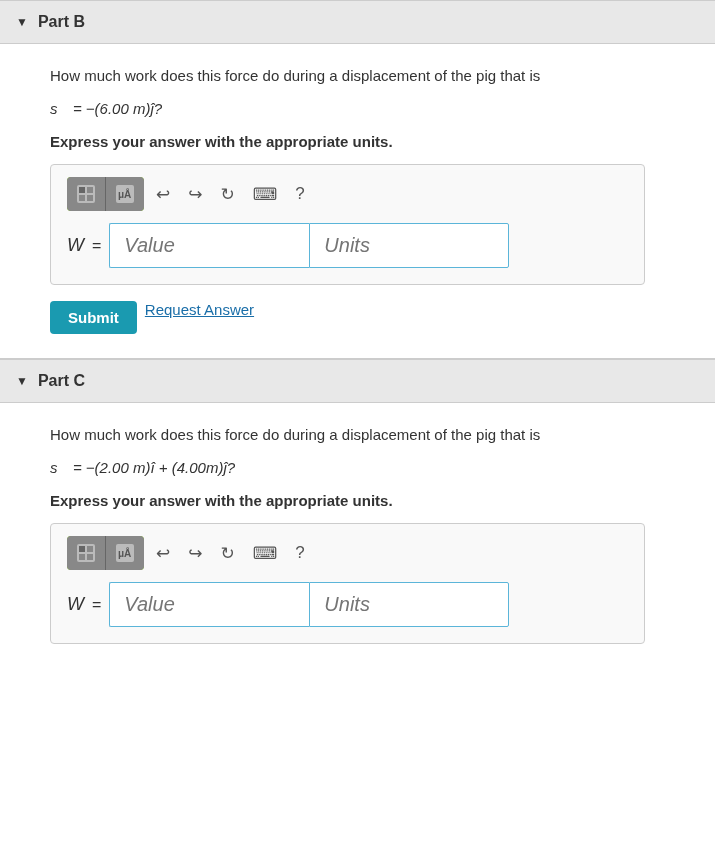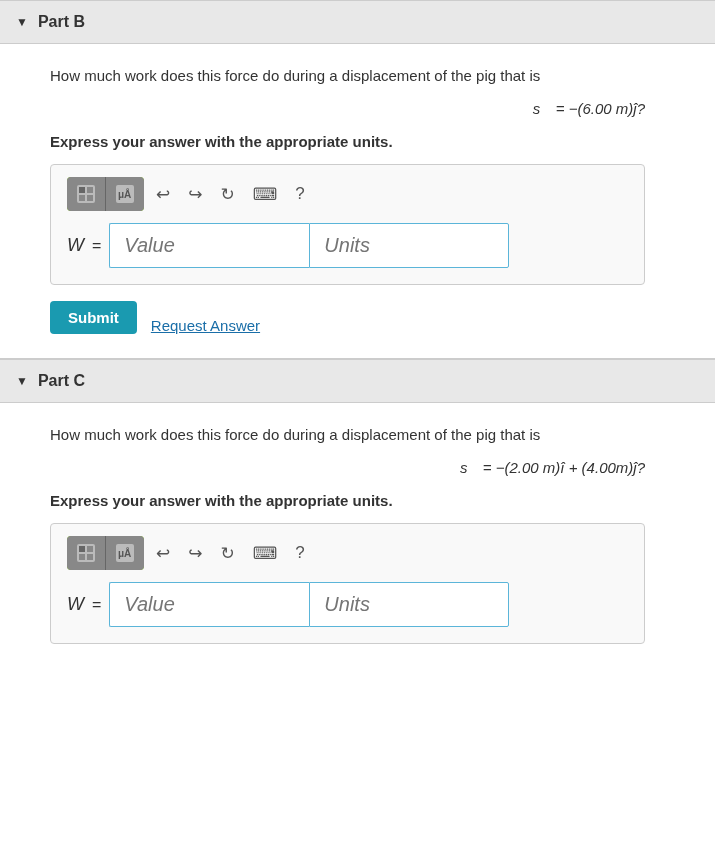--- a/index.html
+++ b/index.html
@@ -43,21 +43,20 @@
     .question-text {
       font-size: 15px;
       line-height: 1.6;
       margin-bottom: 12px;
     }
 
     .math-line {
       font-style: italic;
       font-size: 15px;
       margin-bottom: 14px;
-      text-align: right;
     }
 
     .instruction {
       font-weight: bold;
       font-size: 15px;
       margin-bottom: 14px;
       margin-top: 16px;
     }
 
     .answer-box {
@@ -148,22 +147,22 @@
       font-size: 20px;
       color: #ef4444;
       width: 200px;
       outline: none;
       background: #fff;
       border-radius: 0 2px 2px 0;
     }
 
     .action-row {
       display: flex;
-      align-items: flex-end;
-      gap: 14px;
+      align-items: flex-start;
+      gap: 8px;
       margin-top: 0;
     }
 
     .submit-btn {
       background: #1a9ab0;
       color: white;
       border: none;
       padding: 8px 18px;
       border-radius: 4px;
       font-size: 15px;

